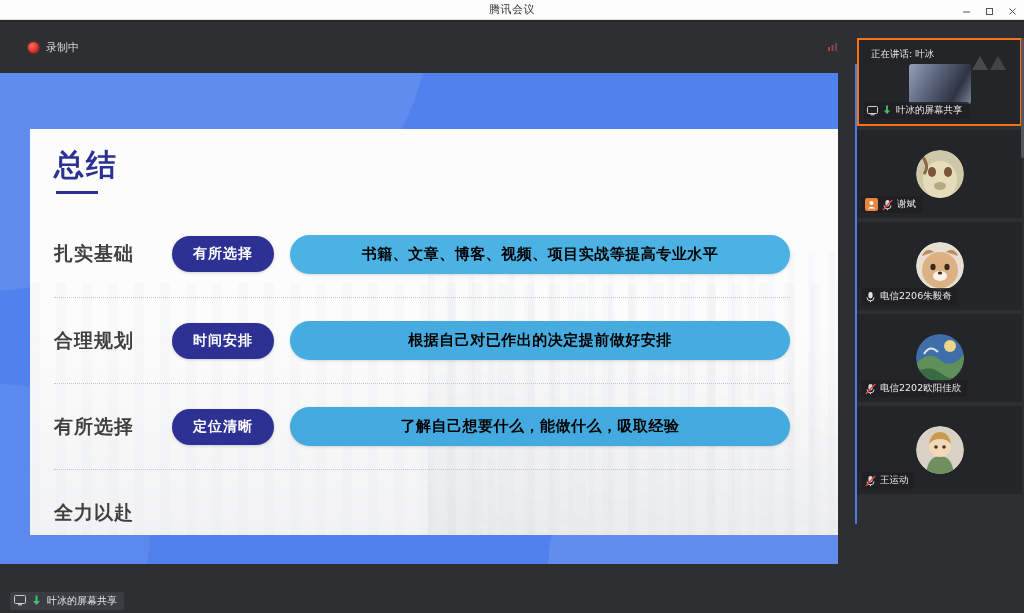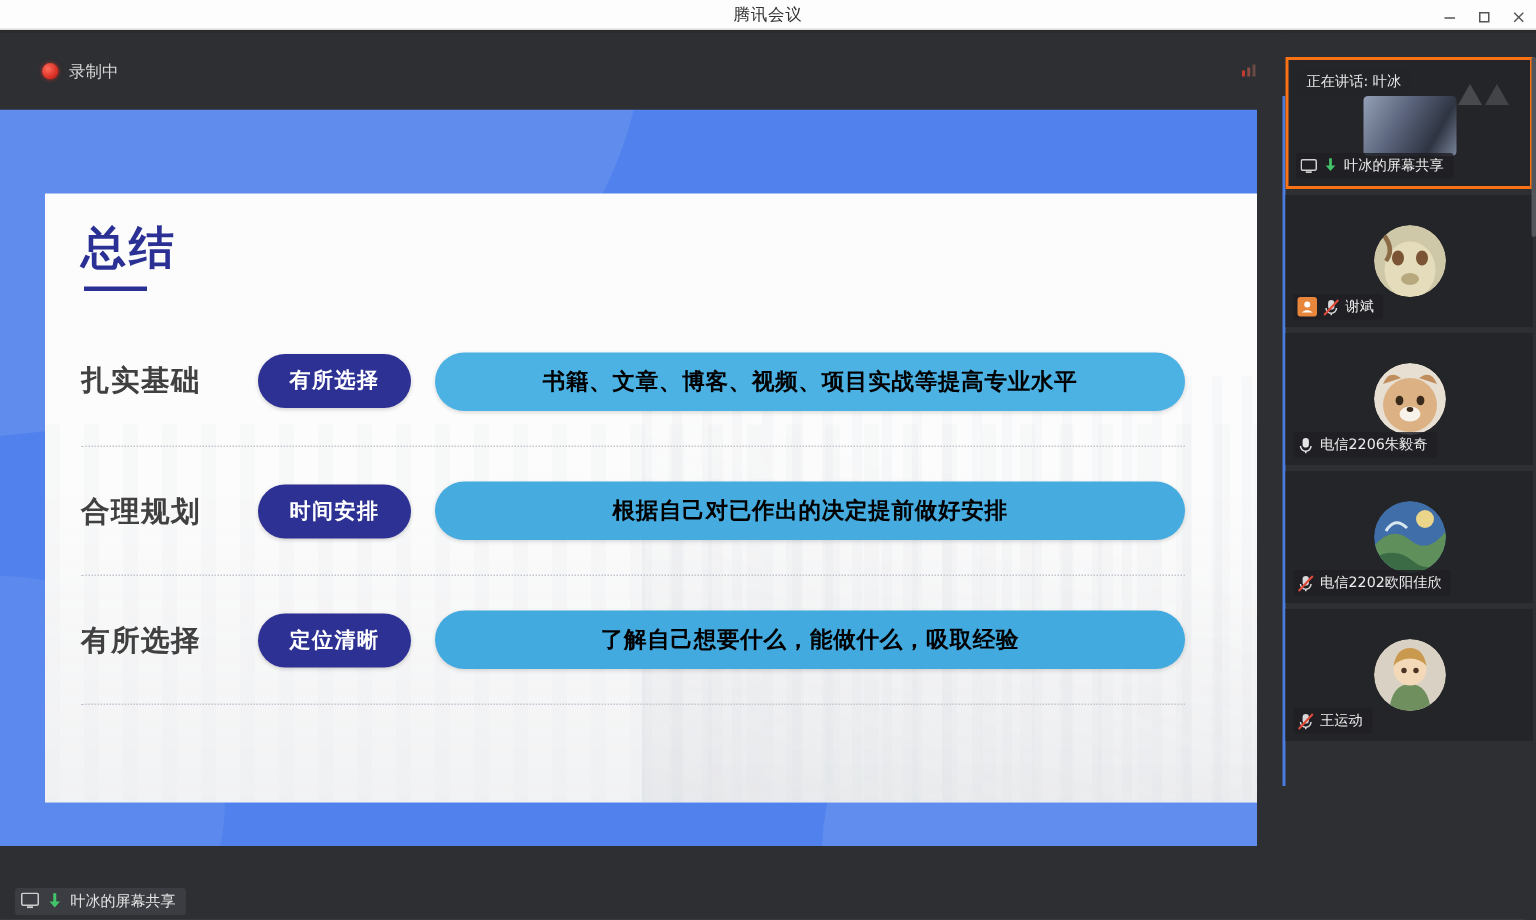--- a/index.html
+++ b/index.html
@@ -351,20 +351,21 @@
               <div class="row-label">合理规划</div>
               <div class="pill-dark">时间安排</div>
               <div class="pill-light">根据自己对已作出的决定提前做好安排</div>
             </div>
             <div class="row" data-row="1">
               <div class="row-label">有所选择</div>
               <div class="pill-dark">定位清晰</div>
               <div class="pill-light">了解自己想要什么，能做什么，吸取经验</div>
             </div>
             <div class="row" data-row="3">
+              <div class="row-label">全力以赴</div>
             </div>
           </div>
         </div>
       </div>
     </div>
   </div>
 
   <div class="statusbar">
     <div class="share-chip">
       <span class="ic">

